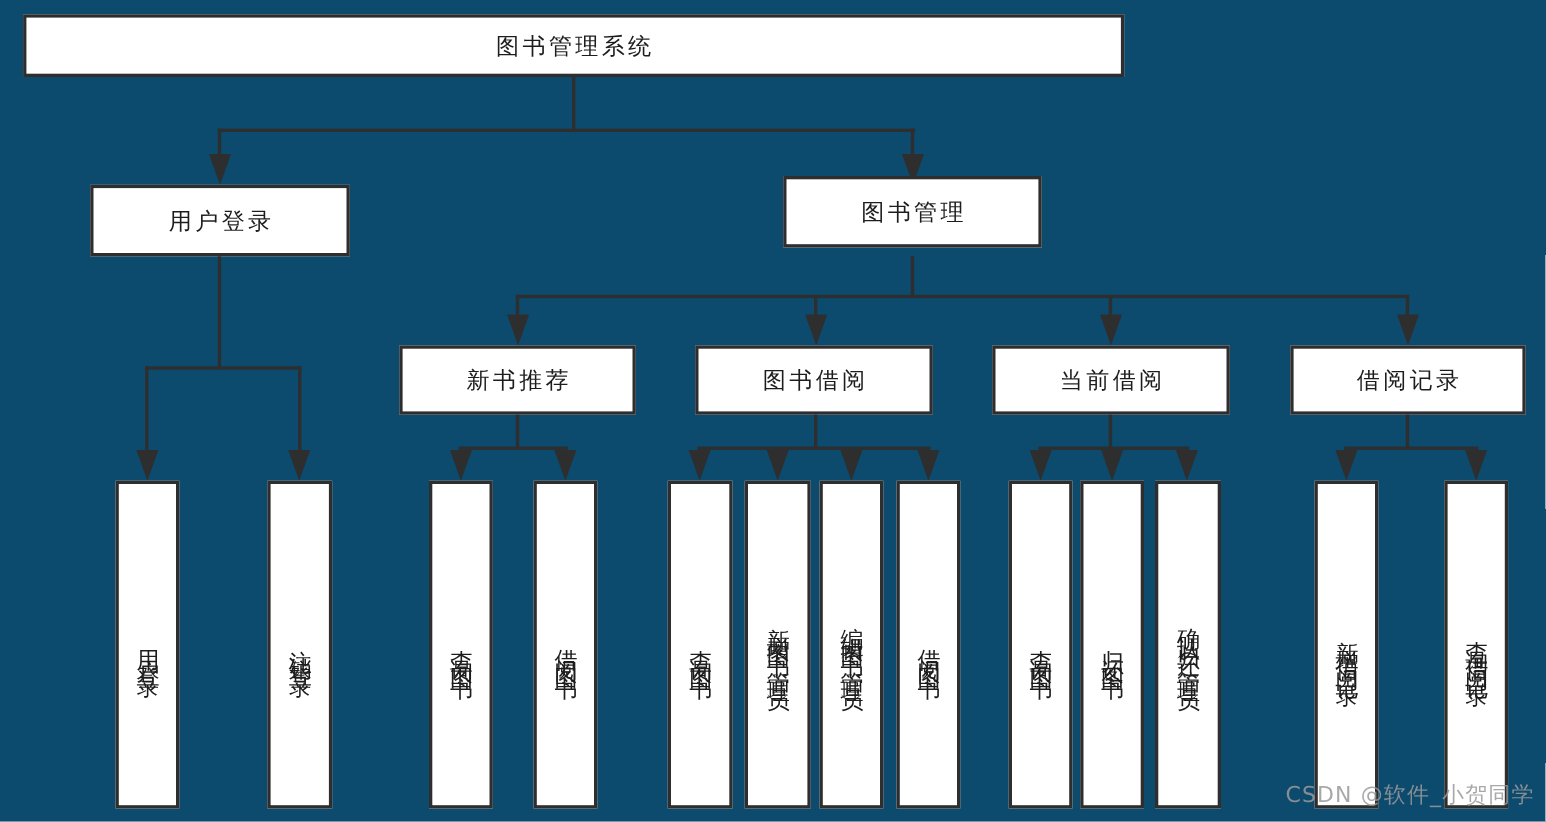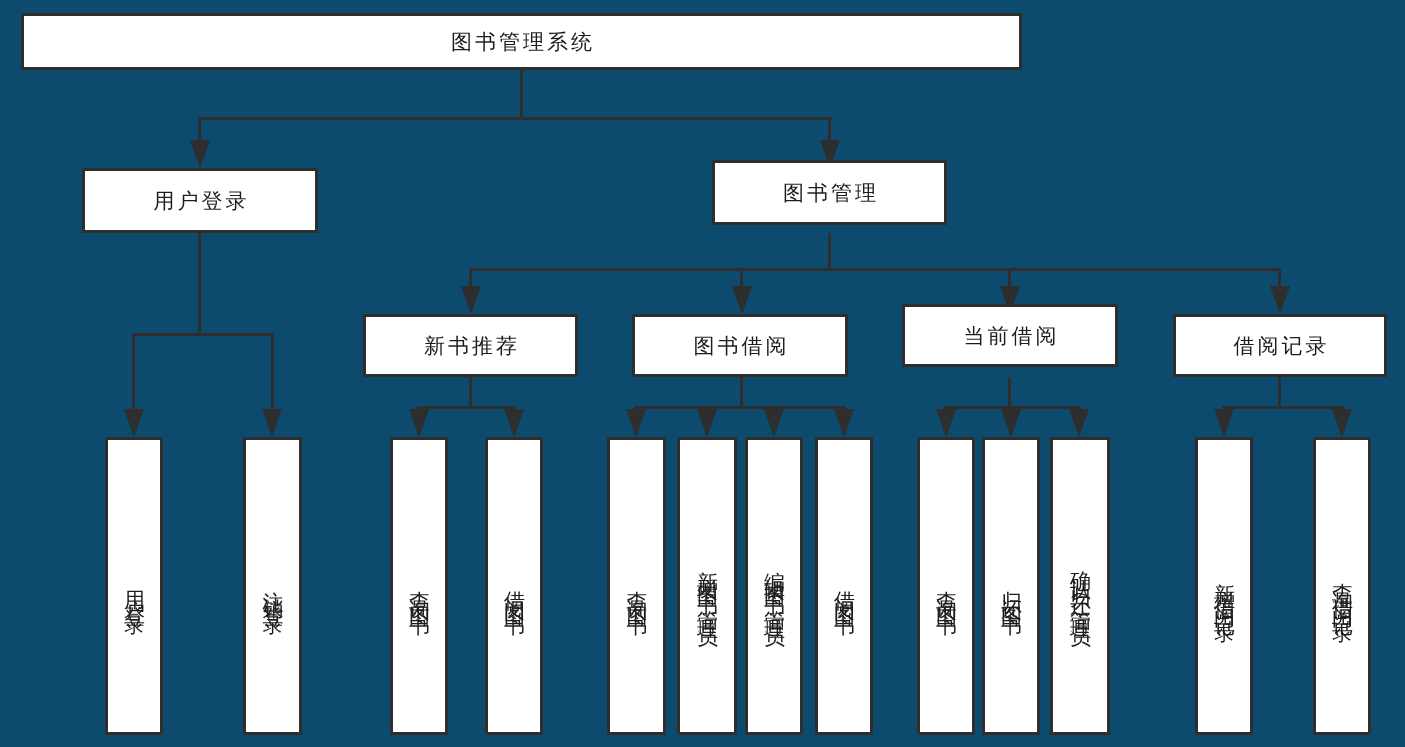--- a/index.html
+++ b/index.html
@@ -74,21 +74,21 @@
   <div class="ar" style="left:732px;top:286px;"></div>
   <div class="ar" style="left:1000px;top:286px;"></div>
   <div class="ar" style="left:1270px;top:286px;"></div>
 
   <div class="box" style="left:363px;top:314px;width:215px;height:63px;">
     <span class="lbl">新书推荐</span>
   </div>
   <div class="box" style="left:632px;top:314px;width:216px;height:63px;">
     <span class="lbl">图书借阅</span>
   </div>
-  <div class="box" style="left:902px;top:304px;width:216px;height:63px;text-align:right;">
+  <div class="box" style="left:902px;top:314px;width:216px;height:63px;text-align:right;">
     <span class="lbl">当前借阅</span>
   </div>
   <div class="box" style="left:1173px;top:314px;width:214px;height:63px;">
     <span class="lbl">借阅记录</span>
   </div>
 
   <div class="vl" style="left:469px;top:377px;height:32px;"></div>
   <div class="hl" style="left:417px;top:406px;width:99px;"></div>
   <div class="ar" style="left:409px;top:409px;"></div>
   <div class="ar" style="left:504px;top:409px;"></div>
@@ -148,14 +148,15 @@
     <span class="lbl">确认归还（管理员）</span>
   </div>
 
   <div class="vbox" style="left:1195px;top:437px;width:58px;height:298px;">
     <span class="lbl">新增借阅记录</span>
   </div>
   <div class="vbox" style="left:1313px;top:437px;width:58px;height:298px;">
     <span class="lbl">查询借阅记录</span>
   </div>
 
+  <div class="watermark">CSDN @软件_小贺同学</div>
 
 </div>
 
 </body></html>

